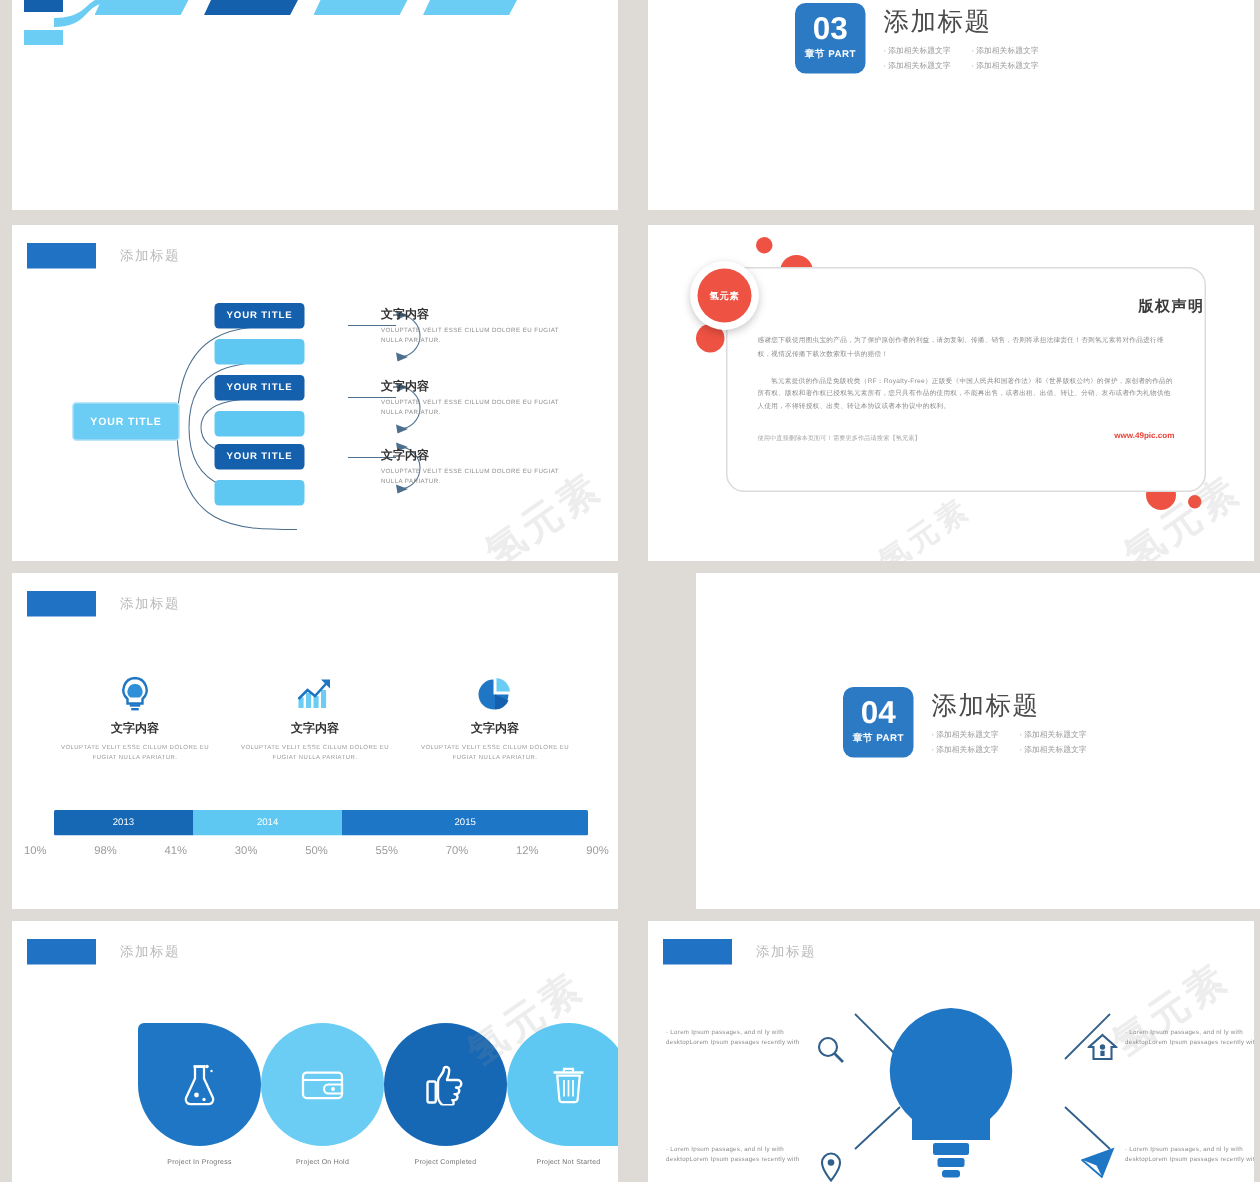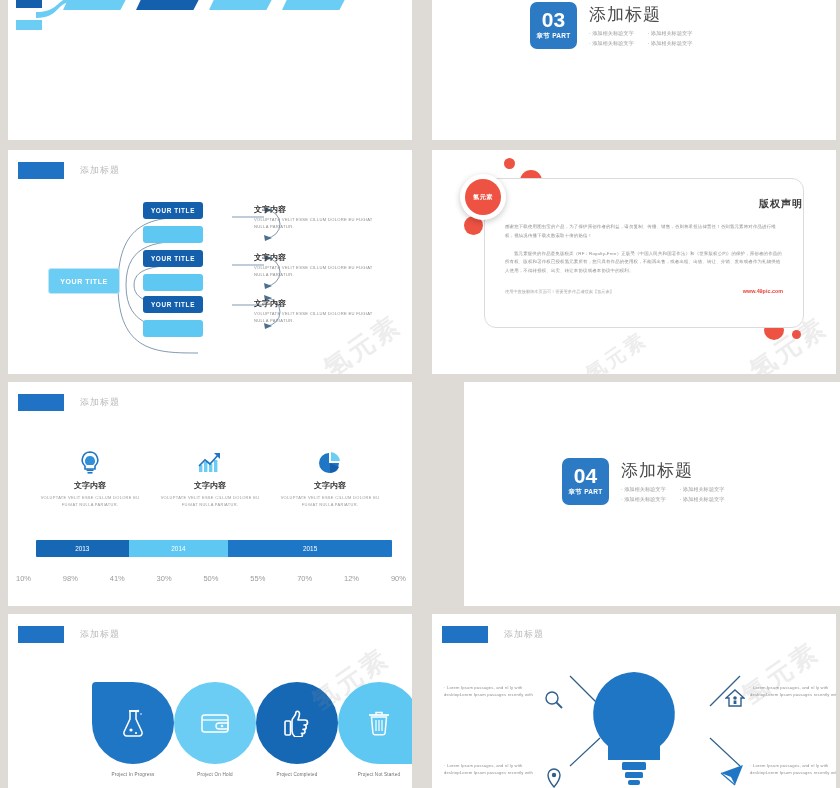--- a/index.html
+++ b/index.html
@@ -307,21 +307,21 @@
         <span>2013</span>
         </div>
       <div style="flex:28;background:#5ec7f2;">
         <span>2014</span>
         </div>
       <div style="flex:46;background:#1e76c6;">
         <span>2015</span>
         </div>
     </div>
 
-    <div class="pct" style="left:8px;top:192px;width:390px;justify-content:space-between;">
+    <div class="pct" style="left:8px;top:180px;width:390px;justify-content:space-between;">
       <span>10%</span>
       <span>98%</span>
       <span>41%</span>
       <span>30%</span>
       <span>50%</span>
       <span>55%</span>
       <span>70%</span>
       <span>12%</span>
       <span>90%</span>
     </div>

